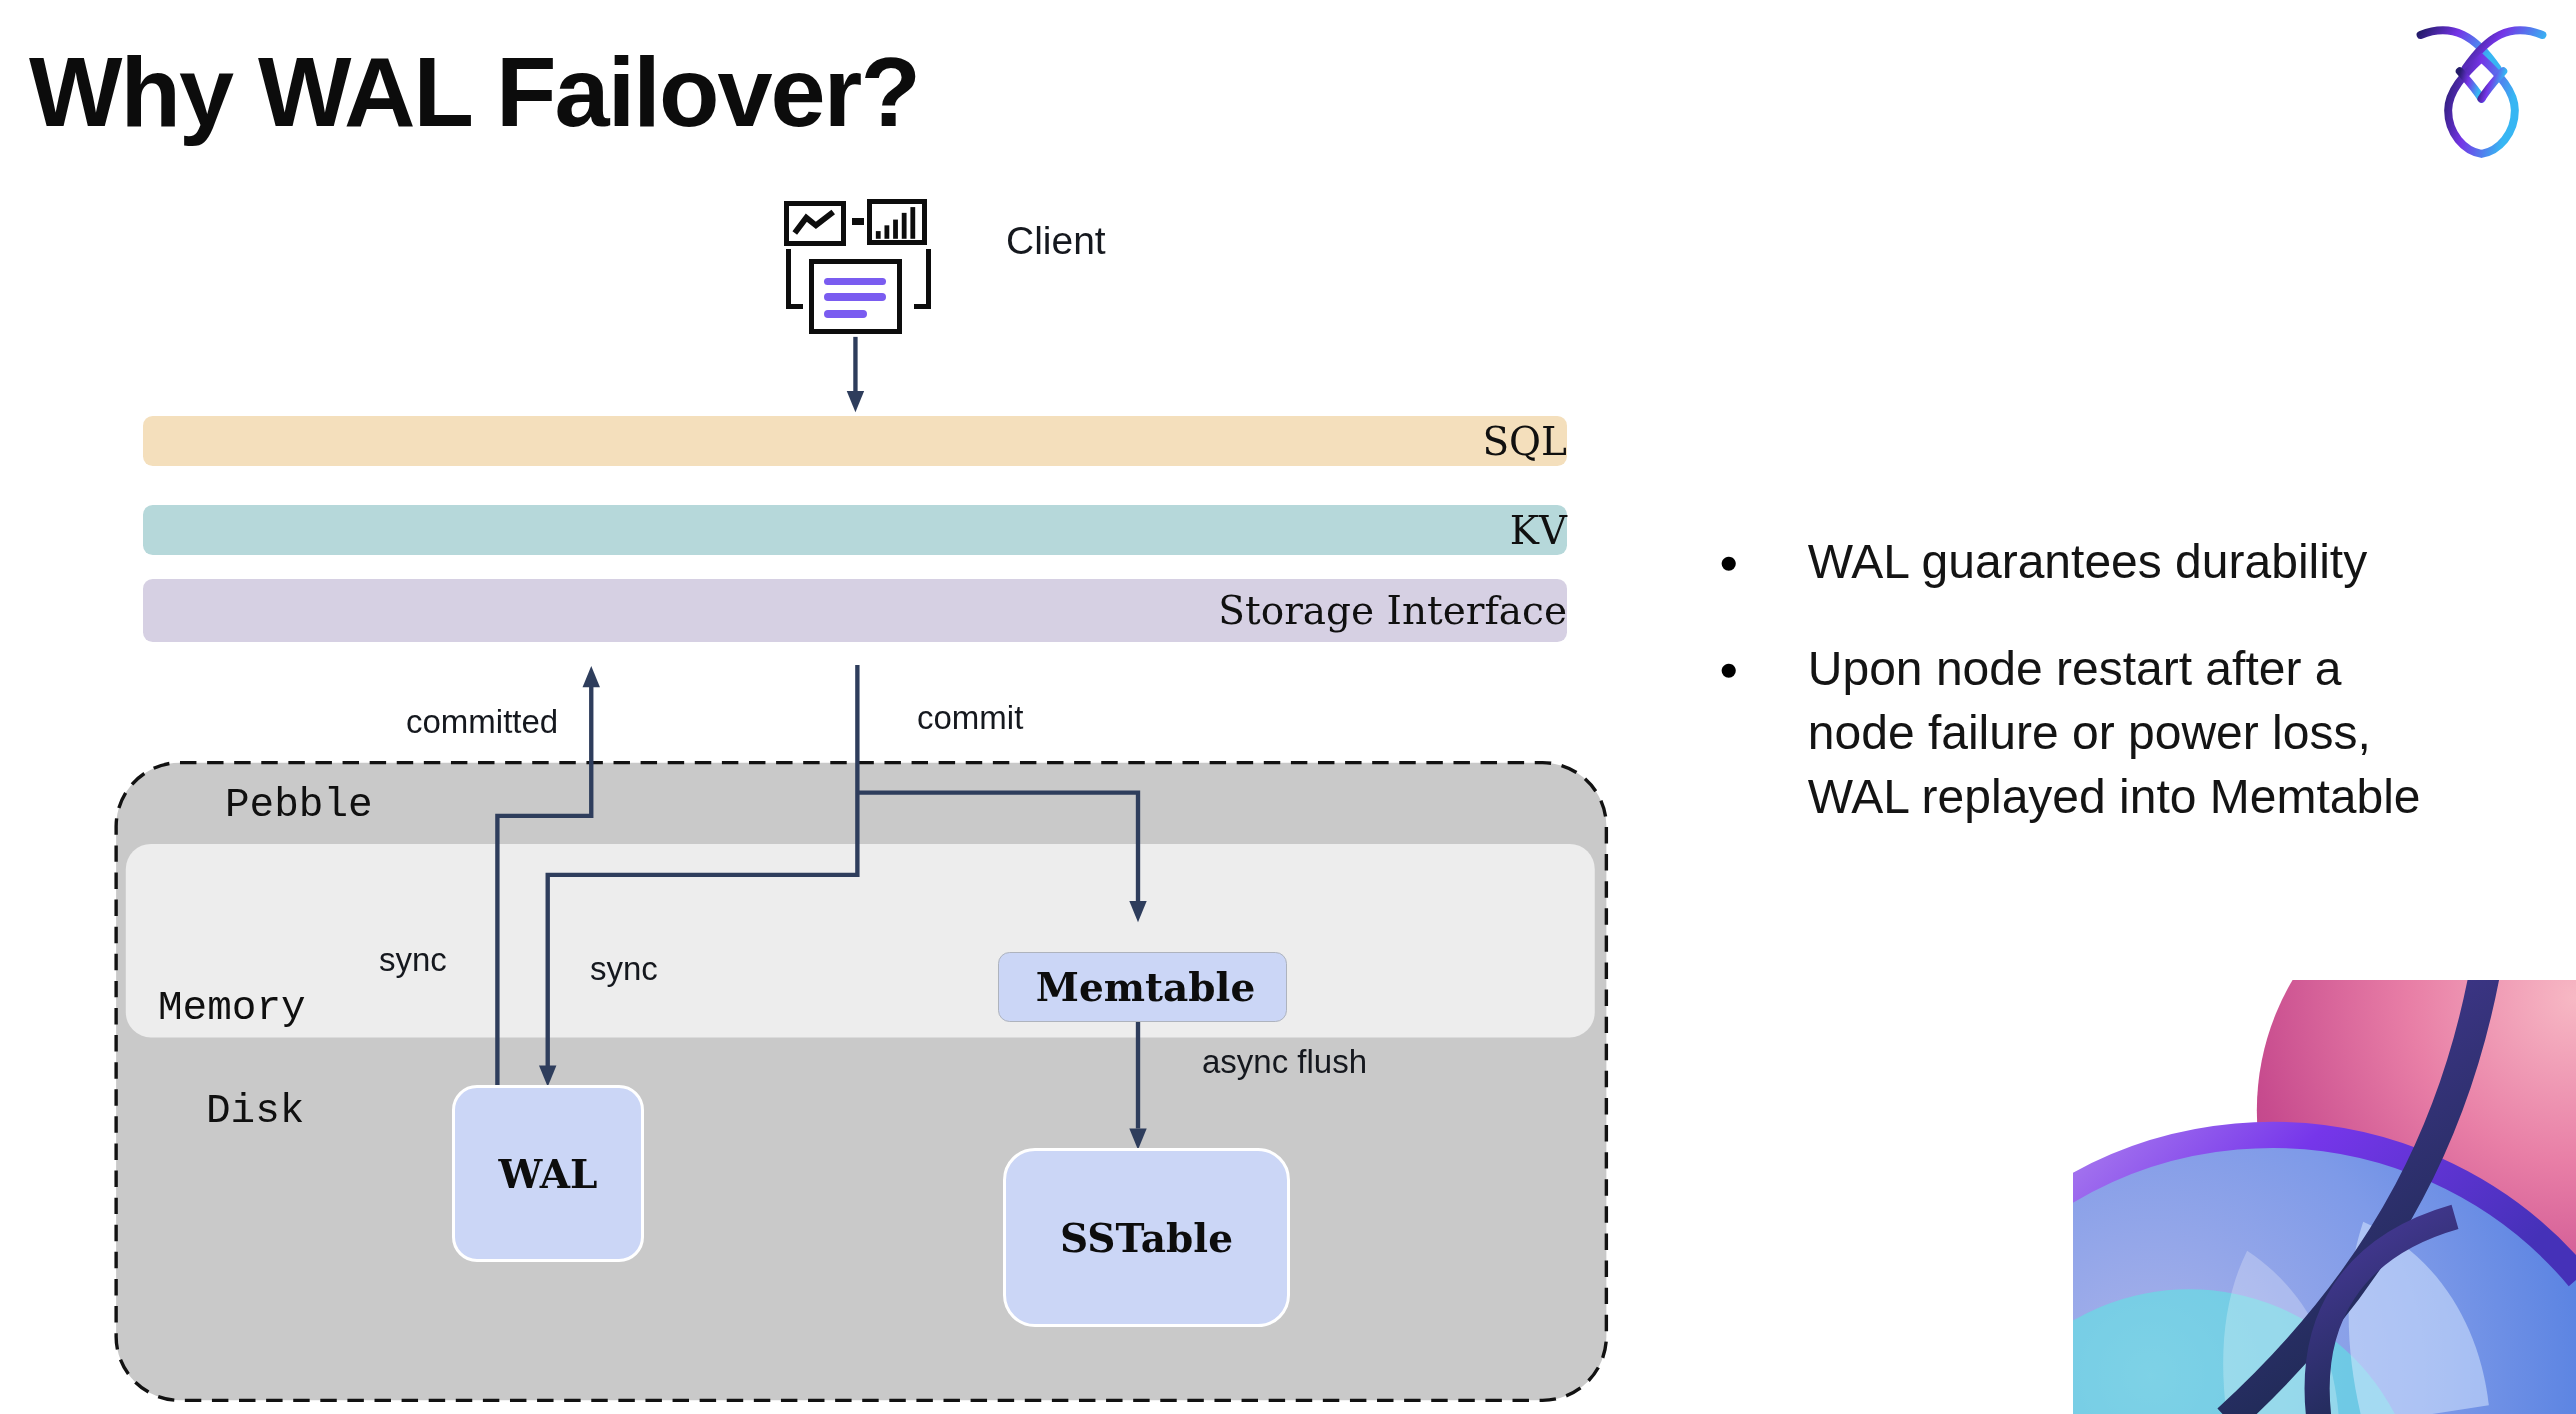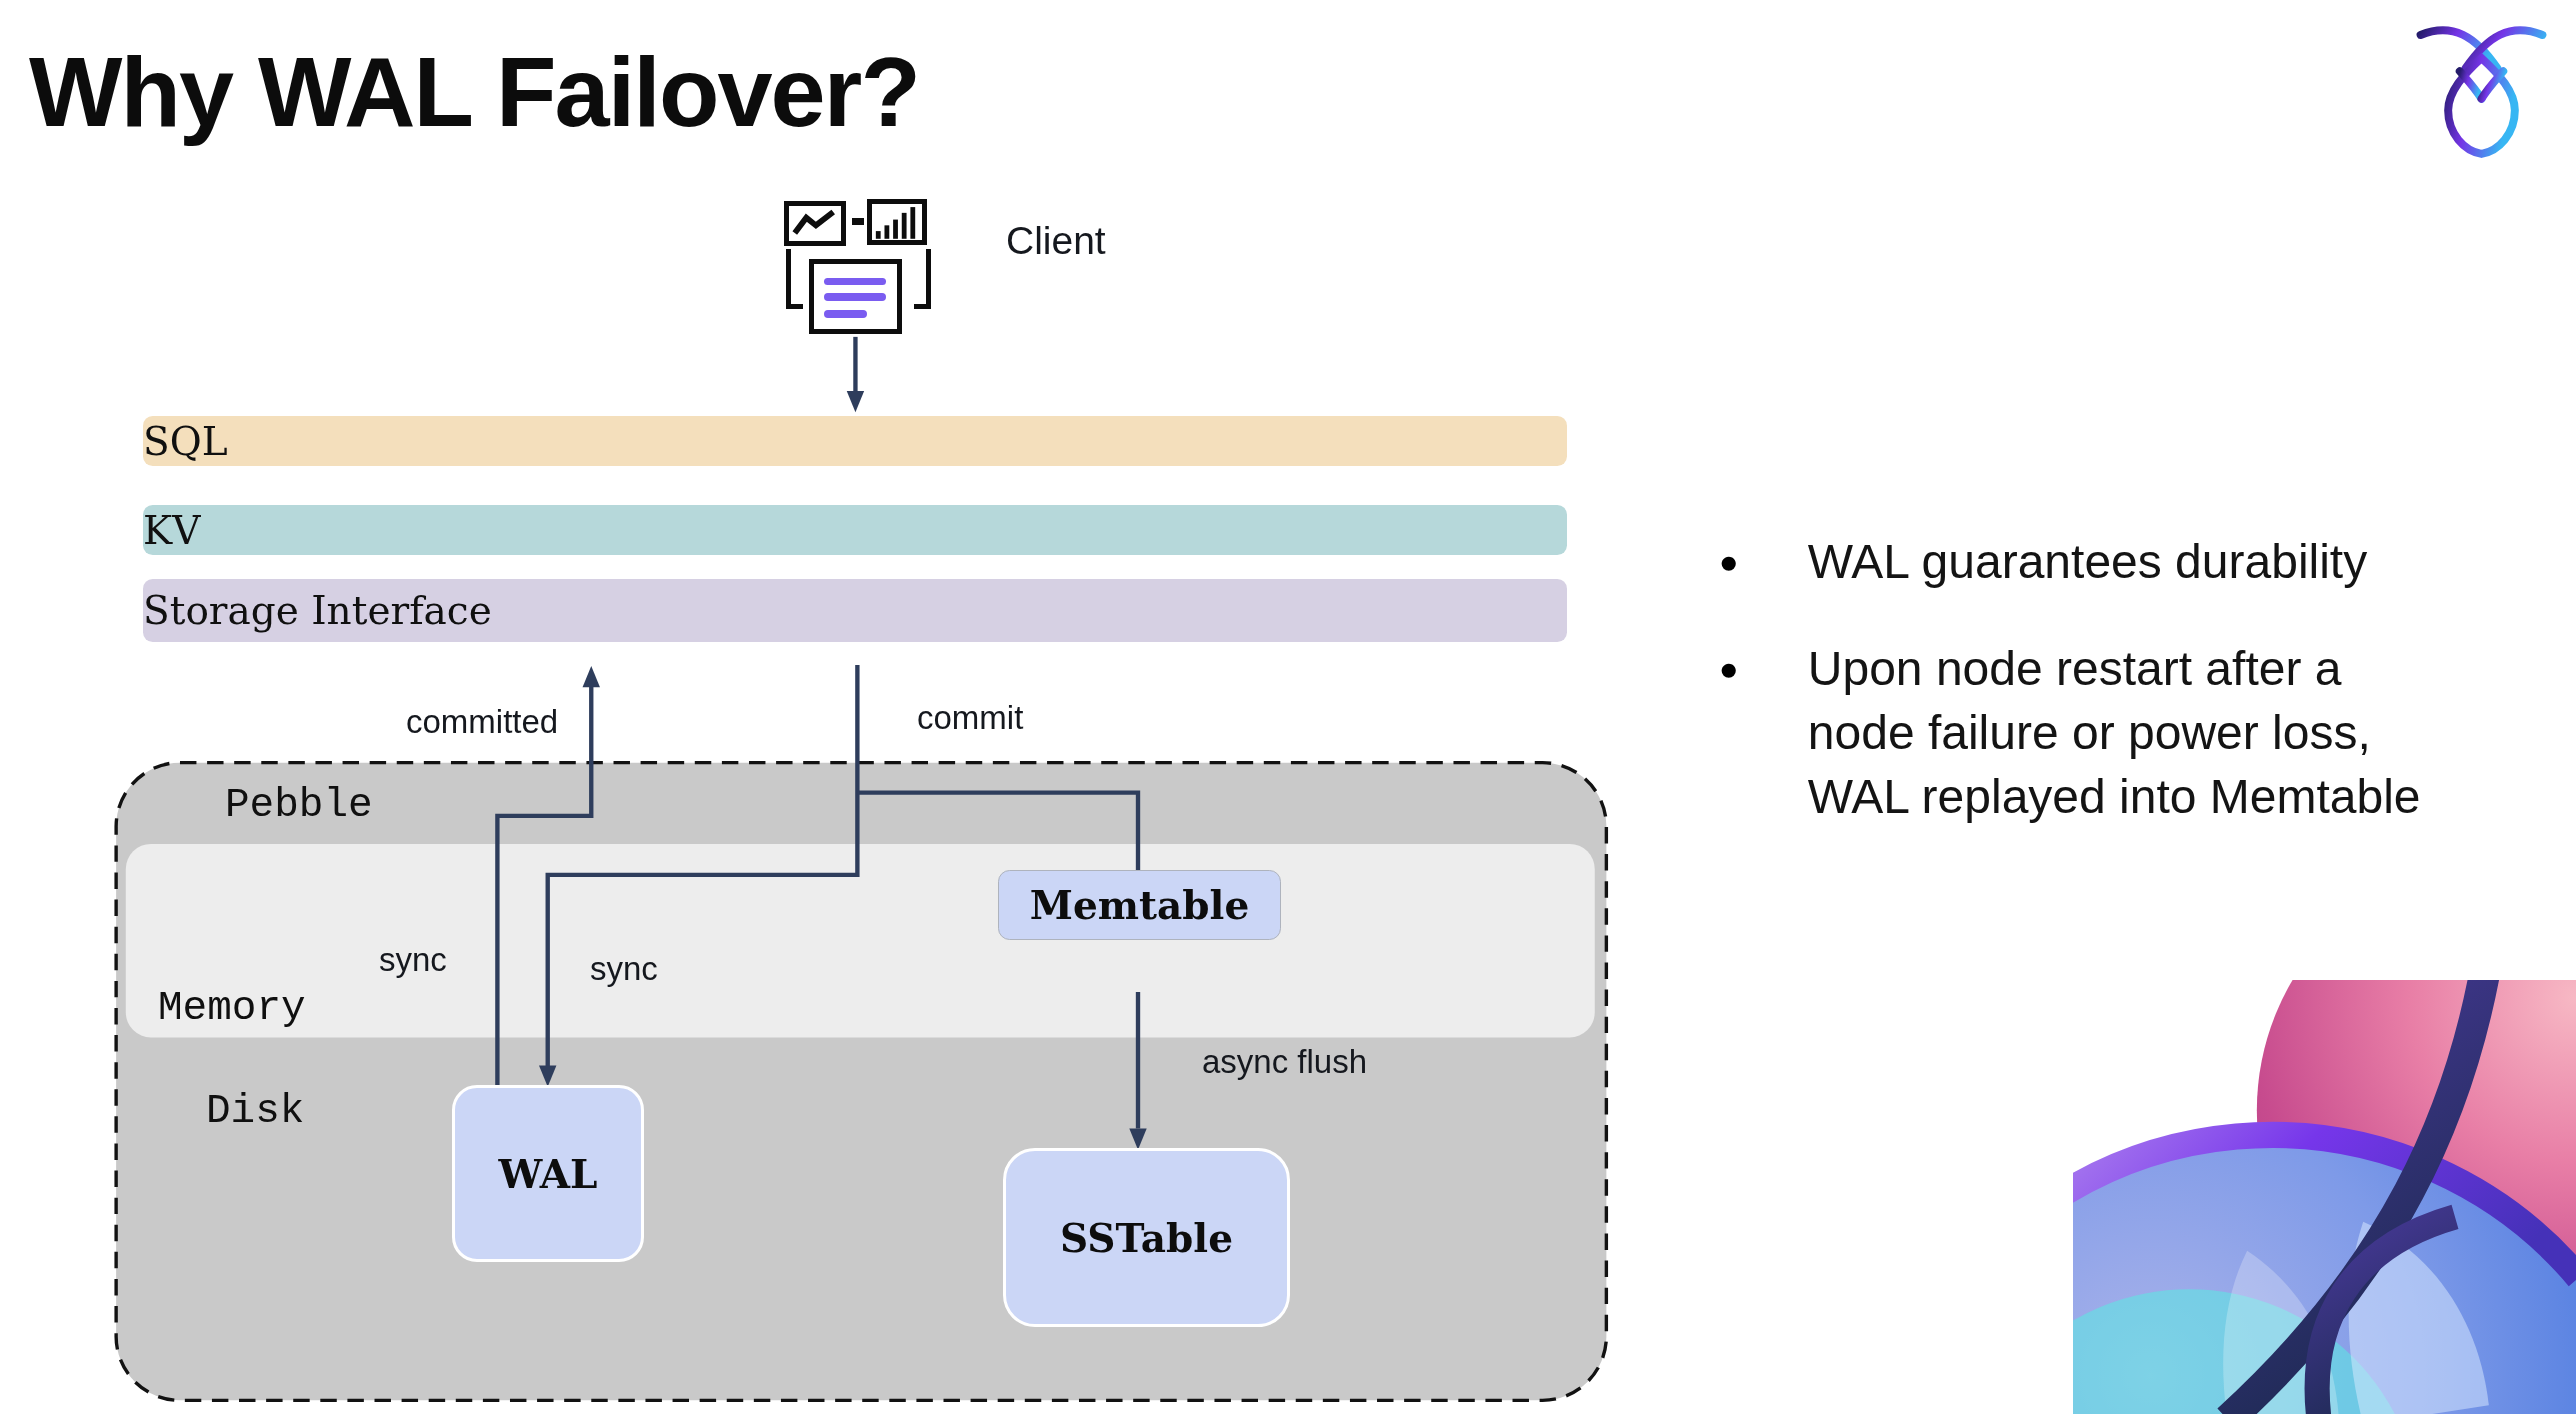--- a/index.html
+++ b/index.html
@@ -8,21 +8,21 @@
   .abs{position:absolute;}
 
   
   .title{left:29px;top:35px;font-size:99px;font-weight:bold;letter-spacing:-1.9px;color:#0c0c0c;
          font-family:"Liberation Sans", sans-serif;}
 
   
   #diagram-svg{left:0;top:0;z-index:1;}
 
   
-  .bar{left:143px;width:1424px;border-radius:9.7px;z-index:2;display:flex;align-items:center;justify-content:flex-start;
+  .bar{left:143px;width:1424px;border-radius:9.7px;z-index:2;display:flex;align-items:center;justify-content:flex-end;
        font-family:"DejaVu Serif", serif;font-size:39px;color:#101010;}
   .bar-sql{top:416px;height:50px;background:#f4dfbc;}
   .bar-kv{top:505px;height:50px;background:#b6d8da;}
   .bar-storage{top:579px;height:63px;background:#d6d0e3;}
 
   
   .region-label{font-family:Liberation Mono, monospace;font-size:41px;color:#101010;z-index:3;}
   .lbl-pebble{left:225px;top:782px;}
   .lbl-memory{left:158px;top:985px;}
   .lbl-disk{left:206px;top:1088px;}
@@ -33,21 +33,21 @@
   .lbl-commit{left:917px;top:699px;}
   .lbl-sync1{left:379px;top:941px;}
   .lbl-sync2{left:590px;top:950px;}
   .lbl-async{left:1202px;top:1043px;}
   .lbl-client{left:1006px;top:219px;font-size:39px;}
 
   
   .node{z-index:2;display:flex;align-items:center;justify-content:center;
         font-family:"DejaVu Serif", serif;font-weight:bold;font-size:39px;color:#0d0d0d;
         background:#cbd6f6;}
-  .node-memtable{left:998px;top:870px;width:281px;height:68px;border:1.9px solid #aeb3bd;border-radius:11.6px;}
+  .node-memtable{left:998px;top:952px;width:281px;height:68px;border:1.9px solid #aeb3bd;border-radius:11.6px;padding-left:6px;}
   .node-wal{left:452px;top:1085px;width:186px;height:171px;border:3.9px solid #ffffff;border-radius:25px;}
   .node-sstable{left:1003px;top:1148px;width:281px;height:173px;border:3.9px solid #ffffff;border-radius:32px;}
 
   
   .client-icon{left:782px;top:197px;width:155px;height:141px;z-index:2;}
   .ci{position:absolute;box-sizing:border-box;}
   .ci-monitor1{left:1.9px;top:3.9px;width:62px;height:45px;border:5.8px solid #0d0d0d;background:#fff;}
   .ci-dash{left:70px;top:21px;width:11.6px;height:6.8px;background:#0d0d0d;}
   .ci-monitor2{left:85px;top:1.9px;width:60px;height:46px;border:5.8px solid #0d0d0d;background:#fff;}
   .ci-bracket-left{left:3.9px;top:52px;width:17.4px;height:60px;border-left:5.8px solid #0d0d0d;border-bottom:5.8px solid #0d0d0d;}

